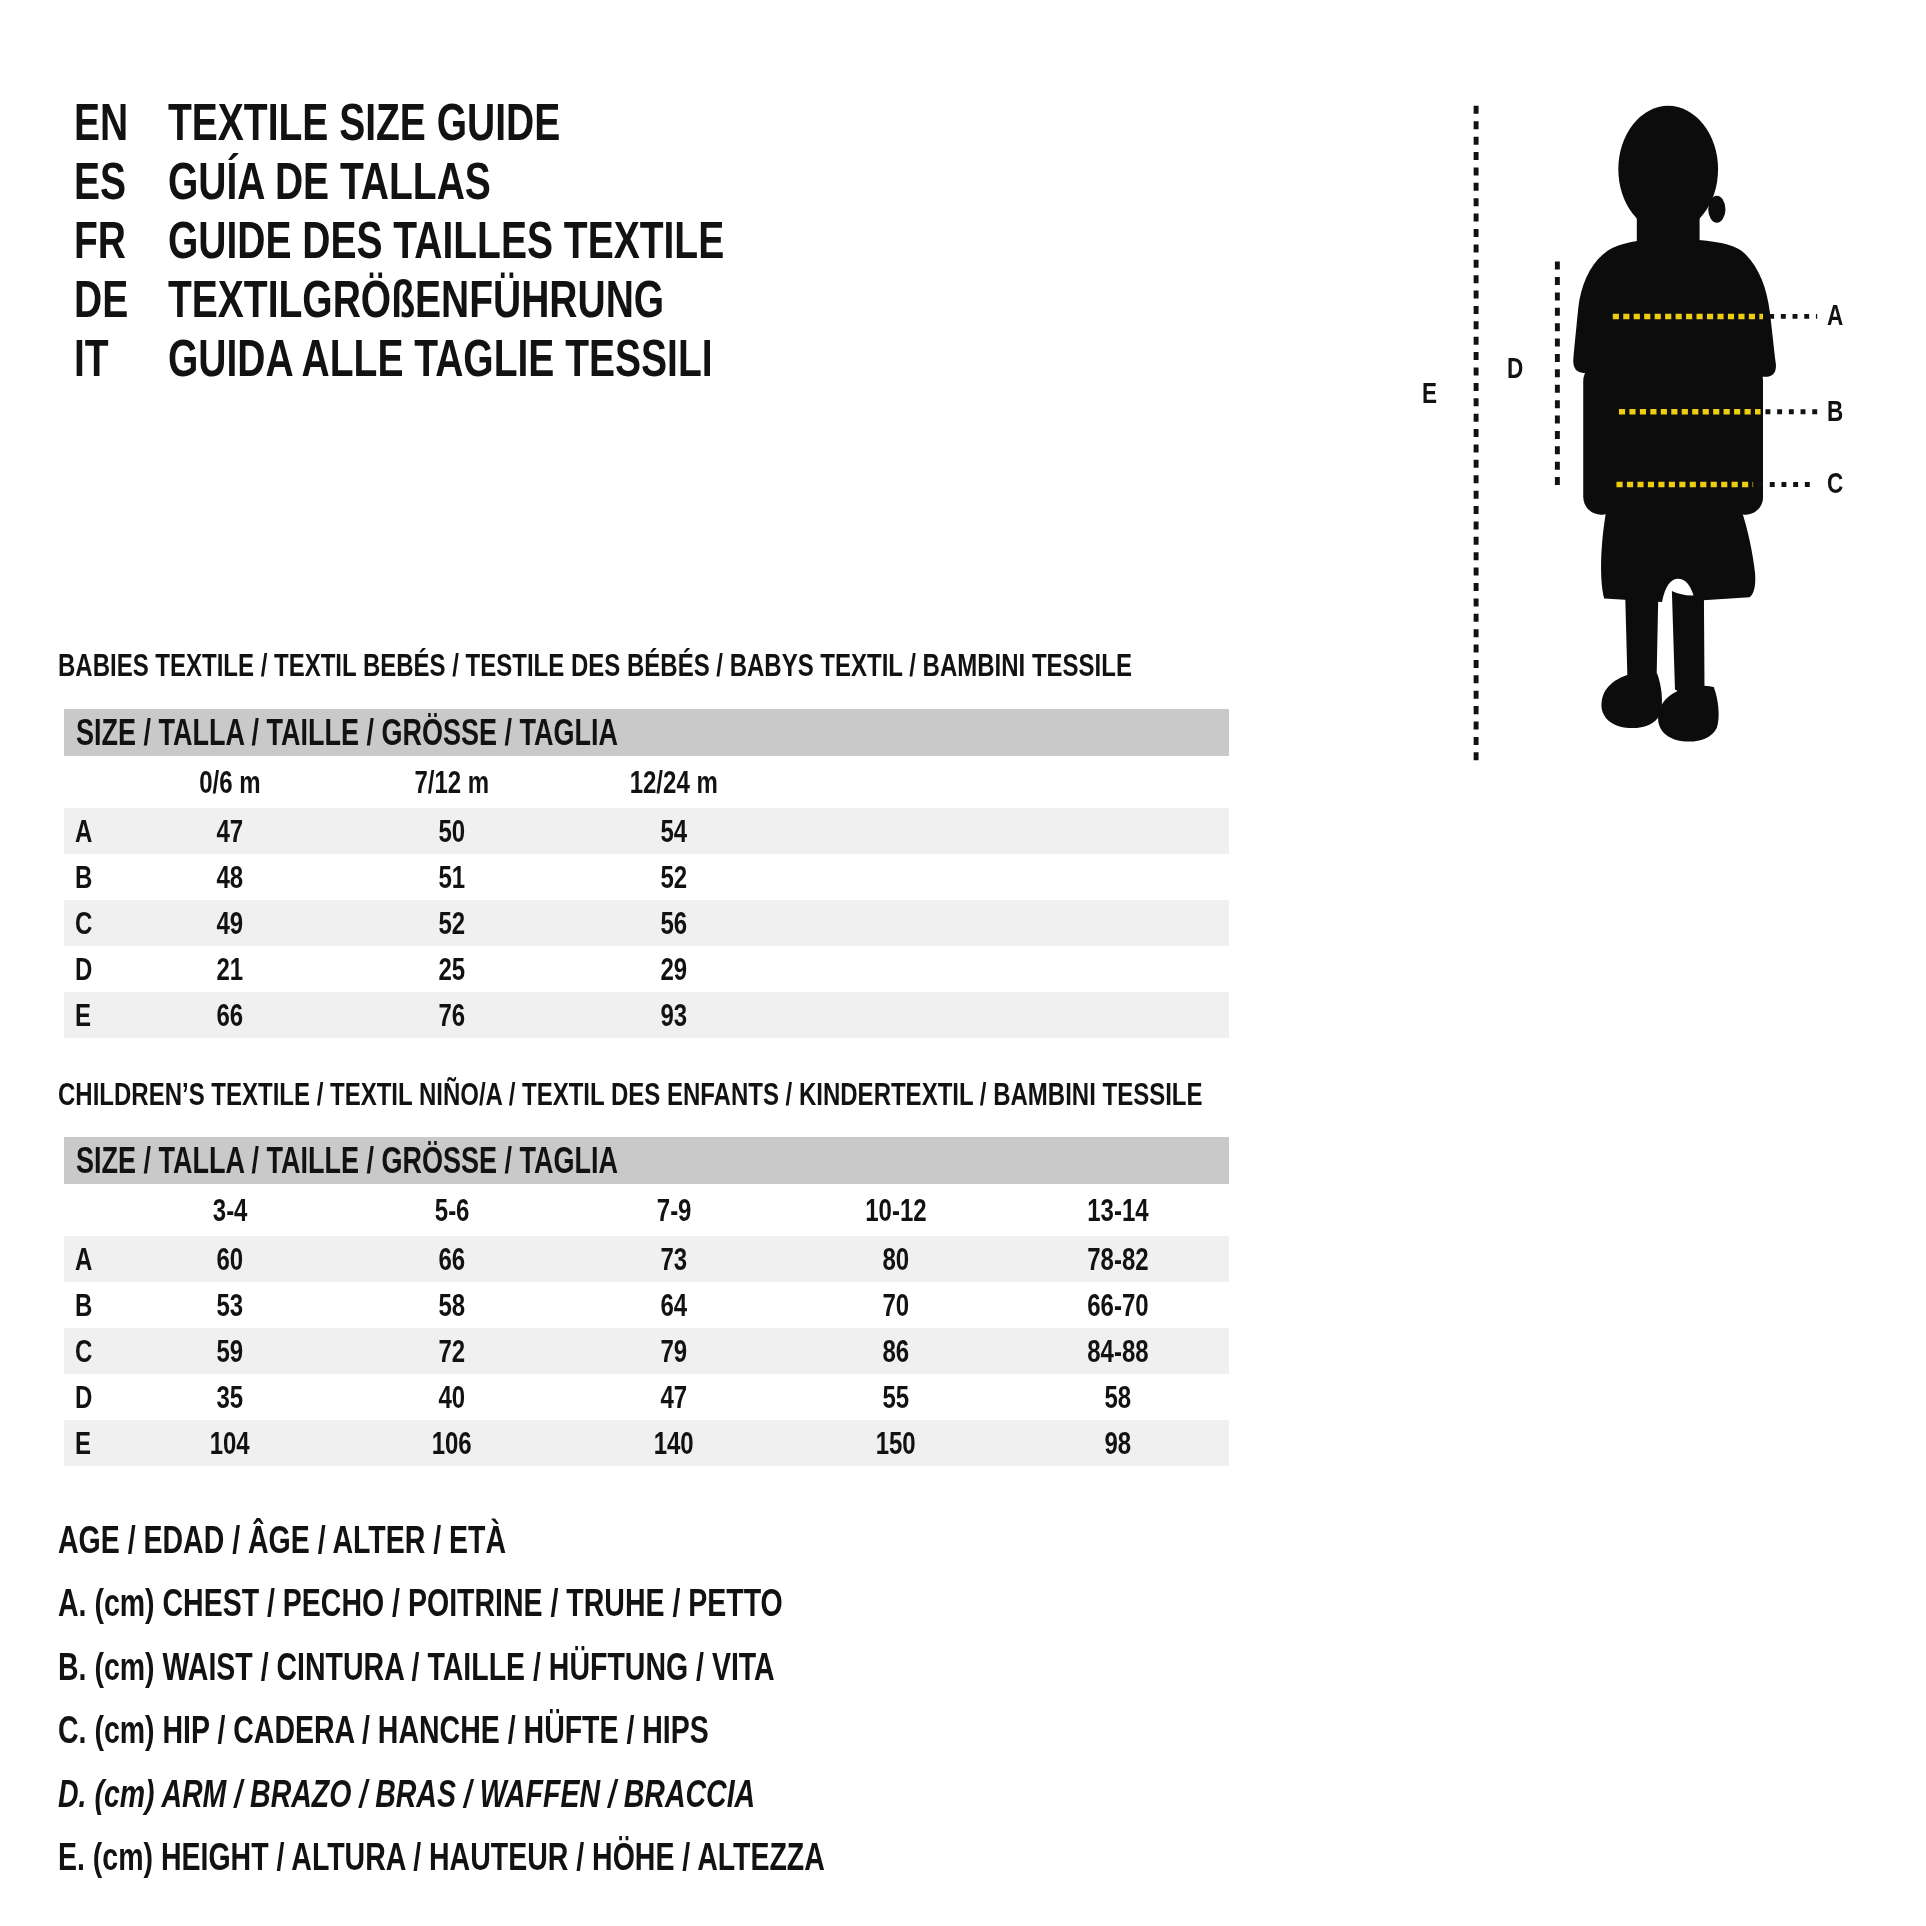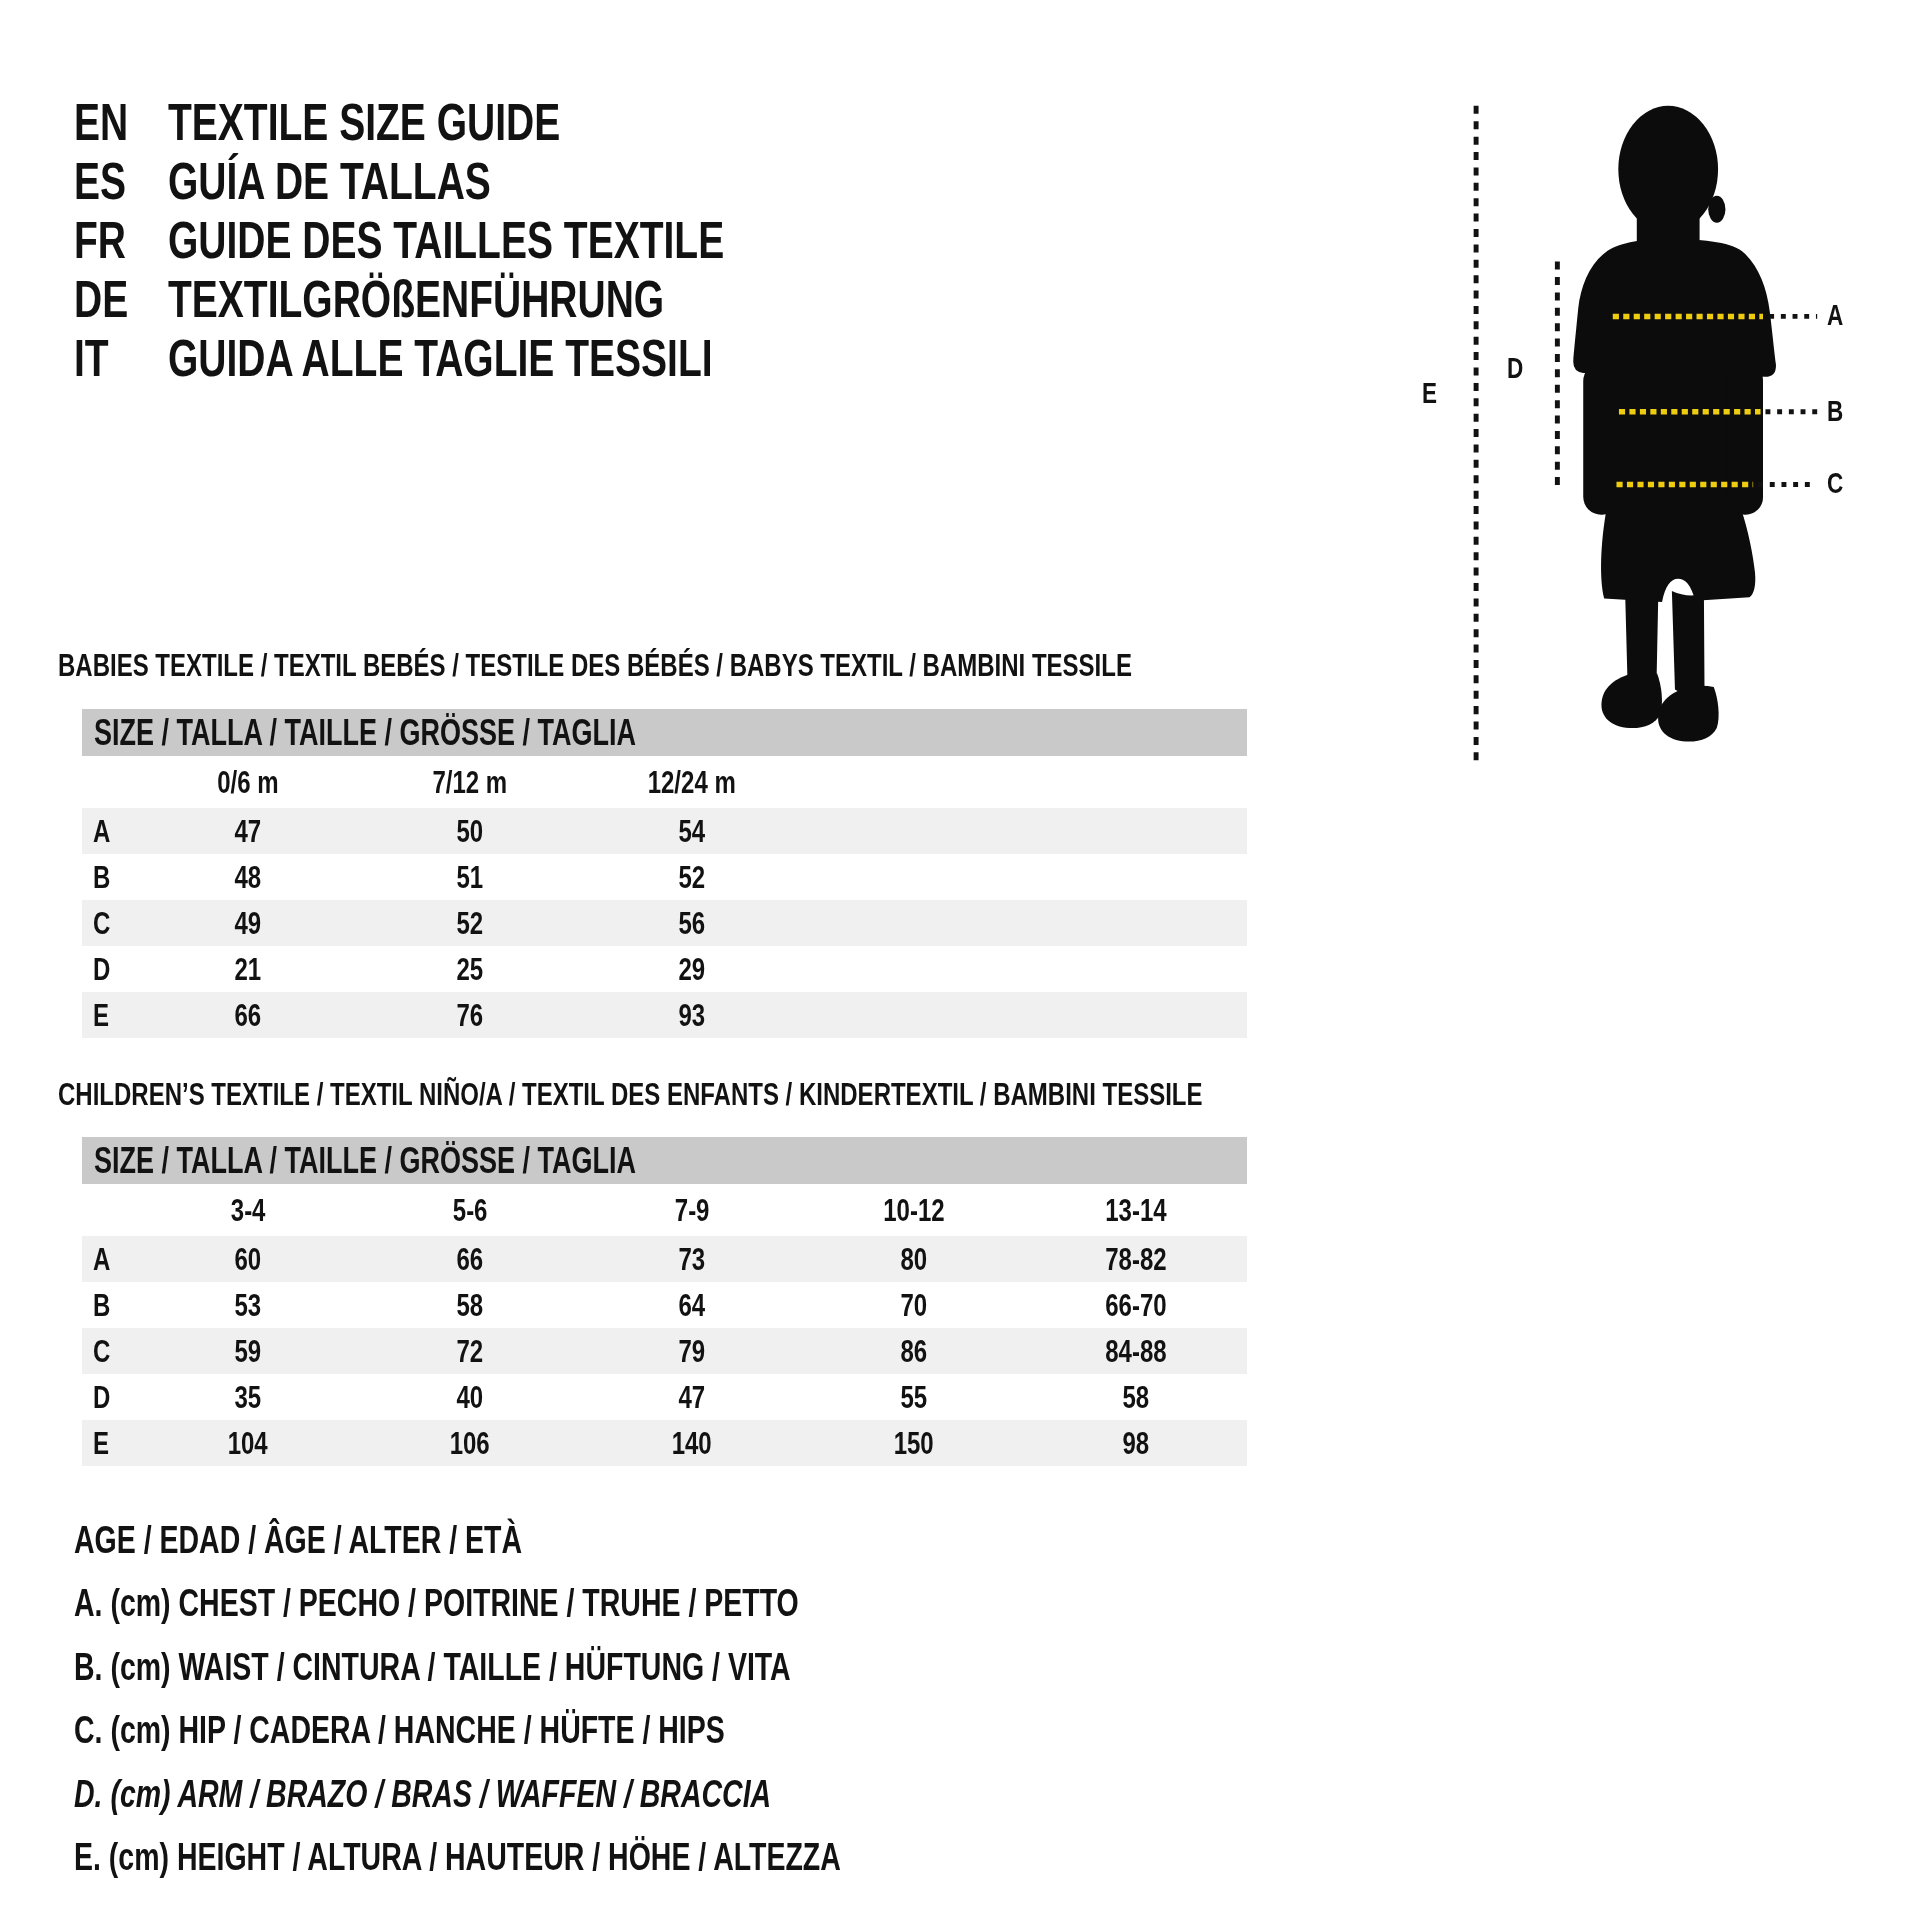--- a/index.html
+++ b/index.html
@@ -11,31 +11,31 @@
   .cxc{display:inline-block;transform:scaleX(0.75);transform-origin:50% 50%;white-space:nowrap;}
 
   
   .langs{position:absolute;left:74px;top:92px;width:863px;}
   .lang-row{display:flex;align-items:center;height:59px;font-size:52px;font-weight:700;}
   .lang-code{width:94px;flex:0 0 94px;}
   
   .sec-title{position:absolute;left:58px;font-size:32px;font-weight:700;line-height:38px;}
 
   
-  .size-table{position:absolute;left:82px;width:1165px;}
+  .size-table{position:absolute;left:64px;width:1165px;}
   .bar{height:47px;background:#c9c9c9;display:flex;align-items:center;
        padding-left:12.3px;font-size:36px;font-weight:700;box-sizing:border-box;}
   .trow{display:flex;align-items:center;height:46px;font-size:32px;font-weight:700;}
   .trow.thead{height:52px;}
   .cell{width:222px;flex:0 0 222px;text-align:center;}
   .cell.rlabel{width:55px;flex:0 0 55px;text-align:left;padding-left:11px;box-sizing:border-box;}
   .shaded{background:#f0f0f0;}
 
   
-  .legend-line{position:absolute;left:74px;font-size:38px;font-weight:700;line-height:39px;}
+  .legend-line{position:absolute;left:58px;font-size:38px;font-weight:700;line-height:39px;}
 
   
   .figure{position:absolute;left:1417px;top:86px;width:511px;height:696px;}
   .fig-label{position:absolute;font-size:30px;font-weight:700;line-height:32px;}
 </style>
 </head>
 <body>
 
 <div class="page">
 

